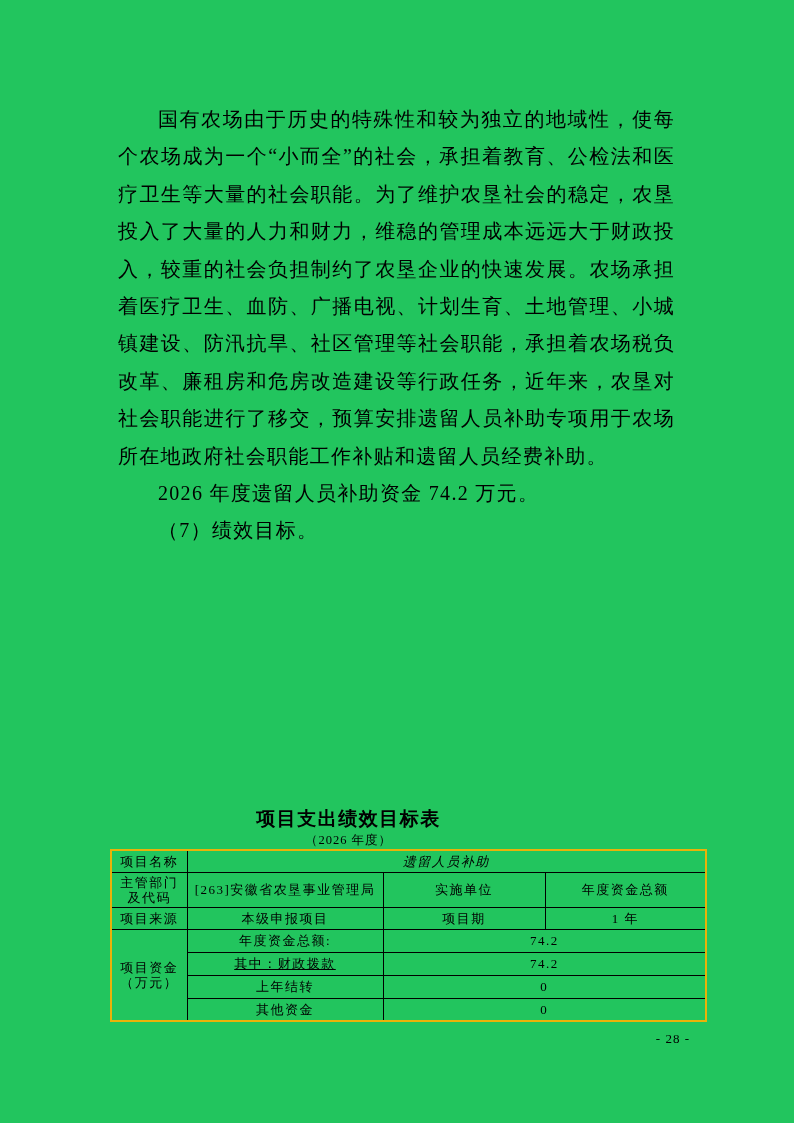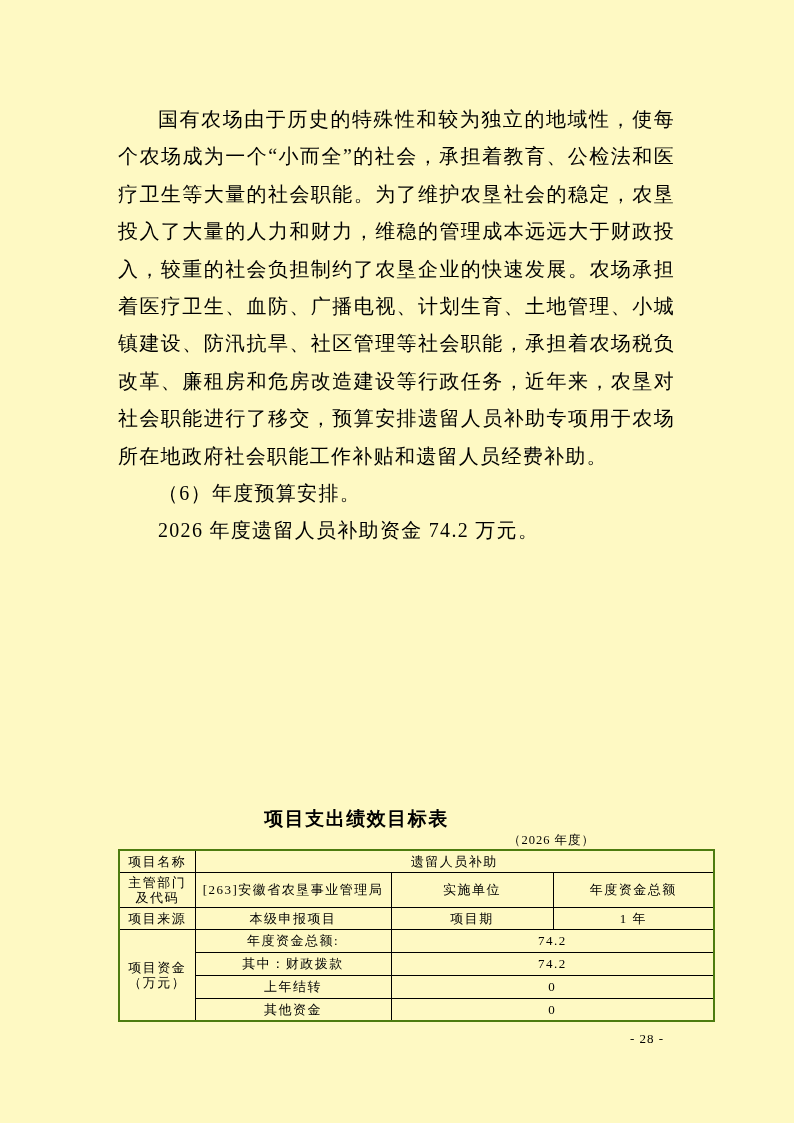--- a/index.html
+++ b/index.html
@@ -1,21 +1,21 @@
 <!DOCTYPE html>
 <html><head>
 <meta charset="utf-8">
 <style>
   * { margin: 0; padding: 0; box-sizing: border-box; }
   html, body { background: #ffffff; }
   .page {
     position: relative;
     width: 794px;
     height: 1123px;
-    background: #fef9c3;
+    background: #22c55e;
     overflow: hidden;
     font-family: "Liberation Serif", "DejaVu Serif", serif;
     color: #000000;
   }
   .body-text {
     position: absolute;
     left: 118px;
     top: 101px;
     width: 557px;
     font-size: 20px;
@@ -24,81 +24,81 @@
     text-align: justify;
     text-justify: inter-ideograph;
     word-break: break-all;
   }
   .body-text p {
     text-indent: 2em;
     margin: 0;
   }
   .table-section {
     position: absolute;
-    left: 118px;
+    left: 110px;
     top: 806px;
     width: 477px;
   }
   .table-title {
     text-align: center;
     font-family: "Liberation Sans", "DejaVu Sans", sans-serif;
     font-weight: bold;
     font-size: 19px;
     line-height: 26px;
     letter-spacing: 1.5px;
   }
   .table-subtitle {
-    text-align: right;
+    text-align: center;
     font-size: 12.5px;
     line-height: 16px;
     letter-spacing: 1px;
     margin-bottom: 1px;
   }
   table.perf {
     width: 595px;
     border-collapse: collapse;
     table-layout: fixed;
-    border: 2px solid #4d7c0f;
+    border: 2px solid #eab308;
   }
   table.perf td {
     border: 1px solid #000;
     font-size: 13px;
     line-height: 15px;
     text-align: center;
     vertical-align: middle;
     letter-spacing: 1.5px;
     padding: 2px 3px;
     overflow: hidden;
   }
   tr.r1 { height: 22px; }
   tr.r2 { height: 32px; margin-left: 28px; }
   tr.r3 { height: 22px; margin-top: 42px; }
   tr.rf { height: 23px; }
   td.cell-left { text-align: left; padding-left: 10px; }
-  td.cell-left-indent { text-align: left; padding-left: 23px; }
-  td.project-name-value { padding-right: 56px; }
+  td.cell-left-indent { text-align: left; padding-left: 23px; text-decoration: underline; }
+  td.project-name-value { padding-right: 56px; font-style: italic; }
   .page-number {
     position: absolute;
     top: 1031px;
     left: 630px;
     width: 60px;
-    text-align: left;
+    text-align: right;
     font-size: 13px;
     letter-spacing: 1px;
   }
 </style>
 </head>
 <body>
 
 <div class="page">
 
   <div class="body-text">
     <p>国有农场由于历史的特殊性和较为独立的地域性，使每个农场成为一个“小而全”的社会，承担着教育、公检法和医疗卫生等大量的社会职能。为了维护农垦社会的稳定，农垦投入了大量的人力和财力，维稳的管理成本远远大于财政投入，较重的社会负担制约了农垦企业的快速发展。农场承担着医疗卫生、血防、广播电视、计划生育、土地管理、小城镇建设、防汛抗旱、社区管理等社会职能，承担着农场税负改革、廉租房和危房改造建设等行政任务，近年来，农垦对社会职能进行了移交，预算安排遗留人员补助专项用于农场所在地政府社会职能工作补贴和遗留人员经费补助。</p>
-    <p>（6）年度预算安排。</p>
     <p>2026 年度遗留人员补助资金 74.2 万元。</p>
+    <p>（7）绩效目标。</p>
   </div>
 
   <div class="table-section">
     <div class="table-title">项目支出绩效目标表</div>
     <div class="table-subtitle">（2026 年度）</div>
 
     <table class="perf">
       <colgroup>
         <col style="width:76px">
         <col style="width:196px">

